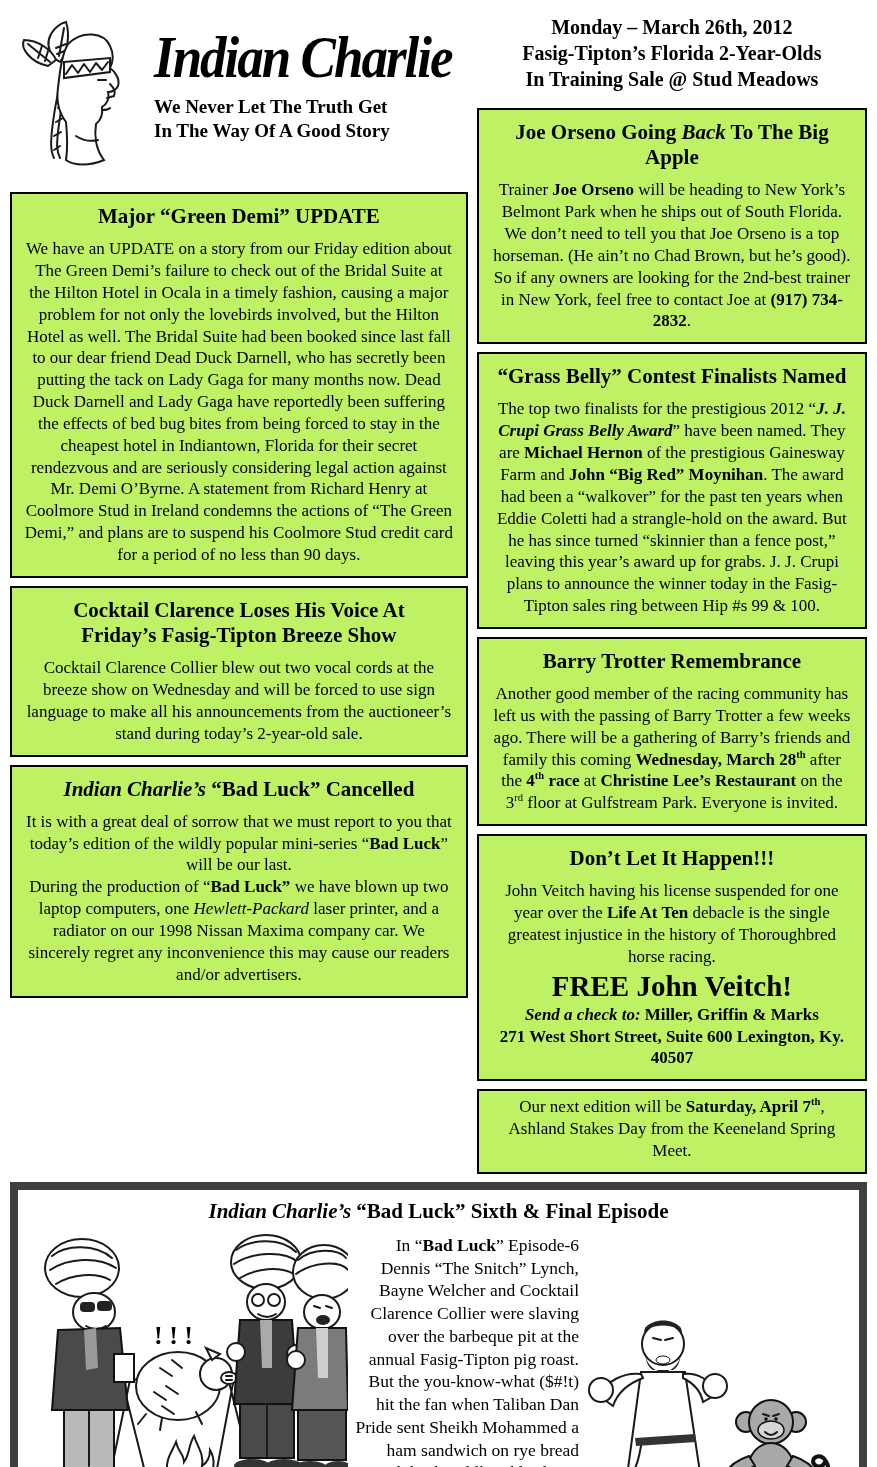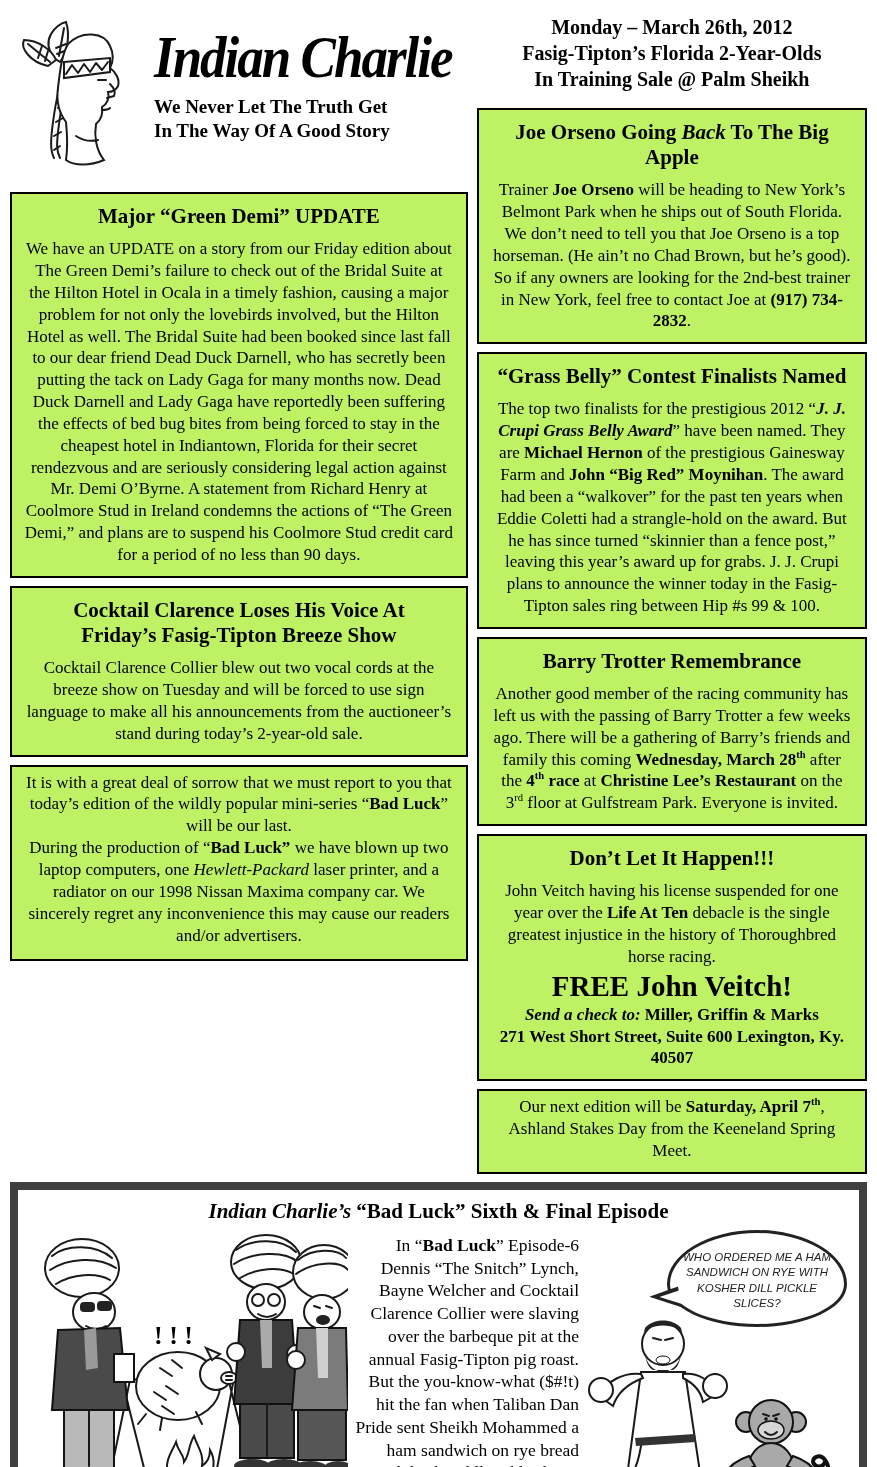--- a/index.html
+++ b/index.html
@@ -110,35 +110,36 @@
         </div>
       </div>
 
       <div class="box min-gd">
         <h2>Major “Green Demi” UPDATE</h2>
         <p>We have an UPDATE on a story from our Friday edition about The Green Demi’s failure to check out of the Bridal Suite at the Hilton Hotel in Ocala in a timely fashion, causing a major problem for not only the lovebirds involved, but the Hilton Hotel as well. The Bridal Suite had been booked since last fall to our dear friend Dead Duck Darnell, who has secretly been putting the tack on Lady Gaga for many months now. Dead Duck Darnell and Lady Gaga have reportedly been suffering the effects of bed bug bites from being forced to stay in the cheapest hotel in Indiantown, Florida for their secret rendezvous and are seriously considering legal action against Mr. Demi O’Byrne. A statement from Richard Henry at Coolmore Stud in Ireland condemns the actions of “The Green Demi,” and plans are to suspend his Coolmore Stud credit card for a period of no less than 90 days.</p>
       </div>
 
       <div class="box min-cc">
         <h2>Cocktail Clarence Loses His Voice At<br>Friday’s Fasig-Tipton Breeze Show</h2>
-        <p>Cocktail Clarence Collier blew out two vocal cords at the breeze show on Tuesday and will be forced to use sign language to make all his announcements from the auctioneer’s stand during today’s 2-year-old sale.</p>
+        <p>Cocktail Clarence Collier blew out two vocal cords at the breeze show on Wednesday and will be forced to use sign language to make all his announcements from the auctioneer’s stand during today’s 2-year-old sale.</p>
       </div>
 
       <div class="box min-bl">
+        <h2><i>Indian Charlie’s</i> “Bad Luck” Cancelled</h2>
         <p>It is with a great deal of sorrow that we must report to you that today’s edition of the wildly popular mini-series “<b>Bad Luck</b>” will be our last.<br>During the production of “<b>Bad Luck”</b> we have blown up two laptop computers, one <i>Hewlett-Packard</i> laser printer, and a radiator on our 1998 Nissan Maxima company car. We sincerely regret any inconvenience this may cause our readers and/or advertisers.</p>
       </div>
 
     </div>
 
     <div class="col col-right">
 
       <div class="dateline">
         <div>Monday – March 26th, 2012</div>
         <div>Fasig-Tipton’s Florida 2-Year-Olds</div>
-        <div>In Training Sale @ Palm Sheikh</div>
+        <div>In Training Sale @ Stud Meadows</div>
       </div>
 
       <div class="box min-joe">
         <h2>Joe Orseno Going <i>Back</i> To The Big Apple</h2>
         <p>Trainer <b>Joe Orseno</b> will be heading to New York’s Belmont Park when he ships out of South Florida. We don’t need to tell you that Joe Orseno is a top horseman. (He ain’t no Chad Brown, but he’s good). So if any owners are looking for the 2nd-best trainer in New York, feel free to contact Joe at <b>(917) 734-2832</b>.</p>
       </div>
 
       <div class="box min-gb">
         <h2>“Grass Belly” Contest Finalists Named</h2>
         <p>The top two finalists for the prestigious 2012 “<b><i>J. J. Crupi Grass Belly Award</i></b>” have been named. They are <b>Michael Hernon</b> of the prestigious Gainesway Farm and <b>John “Big Red” Moynihan</b>. The award had been a “walkover” for the past ten years when Eddie Coletti had a strangle-hold on the award. But he has since turned “skinnier than a fence post,” leaving this year’s award up for grabs. J. J. Crupi plans to announce the winner today in the Fasig-Tipton sales ring between Hip #s 99 &amp; 100.</p>
@@ -233,21 +234,20 @@
         <path d="M290,100 L302,100 L302,150 L292,150 Z" fill="#cfcfcf"></path>
         <circle class="fw" cx="270" cy="132" r="9"></circle>
         <rect x="272" y="182" width="48" height="50" fill="#565656" stroke="#111" stroke-width="2"></rect>
         <ellipse cx="284" cy="240" rx="17" ry="7" fill="#333"></ellipse>
         <ellipse cx="312" cy="240" rx="14" ry="7" fill="#333"></ellipse>
       </svg>
 
       <div class="episode-text">In “<b>Bad Luck</b>” Episode-6 Dennis “The Snitch” Lynch, Bayne Welcher and Cocktail Clarence Collier were slaving over the barbeque pit at the annual Fasig-Tipton pig roast. But the you-know-what ($#!t) hit the fan when Taliban Dan Pride sent Sheikh Mohammed a ham sandwich on rye bread with kosher dill pickle slices. Taliban Dan is reportedly in a Grade One mousetrap.</div>
 
       <div class="cartoon-right-cell">
-        <div class="bubble">WHO ORDERED ME A HAM SANDWICH ON RYE WITH KOSHER DILL PICKLE SLICES?</div>
         <svg width="268" height="206" viewBox="0 0 268 206" aria-hidden="true">
 
           <circle class="fw" cx="80" cy="34" r="21"></circle>
           <path d="M60,26 C62,12 98,12 100,26 L98,18 C90,8 70,8 62,18 Z" fill="#222"></path>
           <path d="M62,40 C62,56 74,62 80,62 C86,62 98,56 98,40 C98,52 94,58 90,60 L70,60 C66,58 62,52 62,40 Z" fill="#222"></path>
           <ellipse cx="80" cy="50" rx="7" ry="4" fill="#fff" stroke="#111"></ellipse>
           <path class="ln" d="M70,28 L78,30 M82,30 L90,28"></path>
           <path class="fw" d="M58,62 L102,62 L122,196 L40,196 Z"></path>
           <path class="fw" d="M60,68 C44,74 34,84 30,96 L16,86 C24,70 42,62 58,64 Z"></path>
           <circle class="fw" cx="18" cy="80" r="12"></circle>

